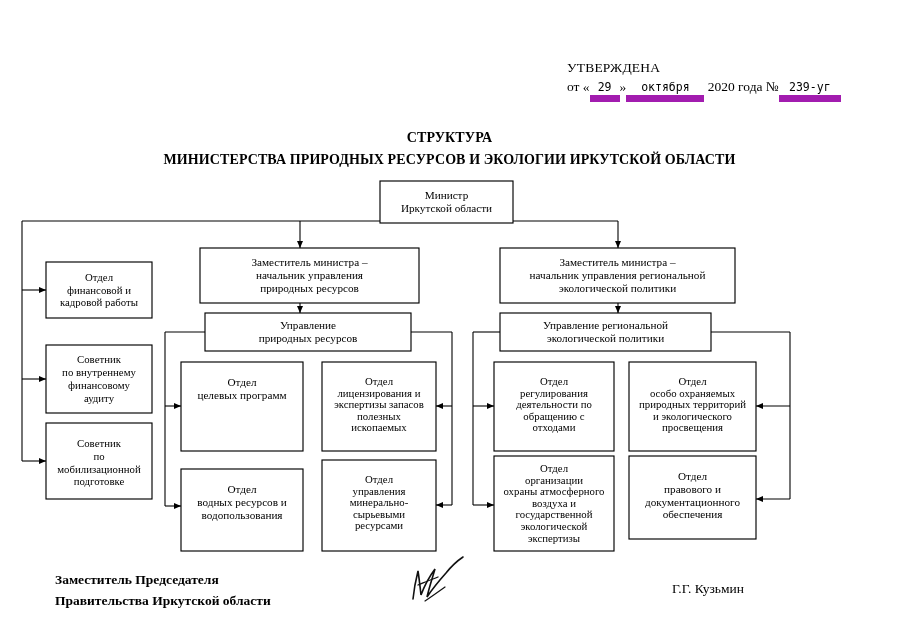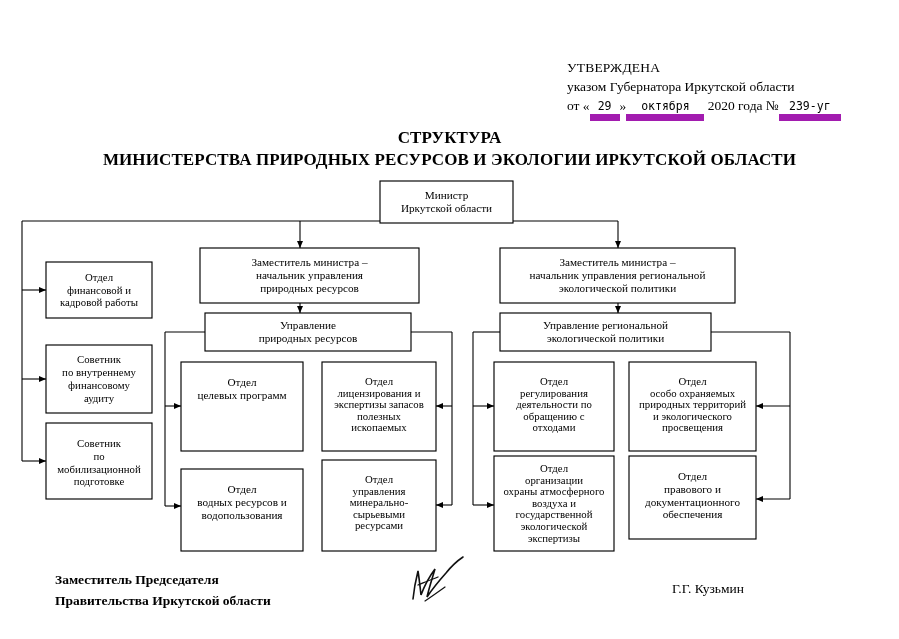--- a/index.html
+++ b/index.html
@@ -47,21 +47,21 @@
   .fill.month { min-width: 74px; }
   .fill.num { min-width: 58px; }
 
   
   .title-wrap {
     position: absolute;
     left: 0; top: 95px;
     width: 899px;
     text-align: center;
     font-weight: bold;
-    font-size: 17px;
+    font-size: 14px;
     line-height: 22px;
     letter-spacing: .1px;
   }
 
   
   #chart {
     position: absolute;
     left: 0; top: 0;
     width: 899px; height: 639px;
   }
@@ -106,21 +106,20 @@
     height: 52px;
   }
 </style>
 </head>
 <body>
 
 <div id="page">
 
   <div class="approval">
     <div class="ln1">УТВЕРЖДЕНА</div>
-    <div class="ln2">указом Губернатора Иркутской области</div>
     <div class="ln3"><span>от «</span><span class="fill day">29</span><span>»</span><span class="fill month">октября</span>
       <span>2020 года №</span><span class="fill num">239-уг</span></div>
   </div>
 
   <div class="title-wrap">
     <div>СТРУКТУРА</div>
     <div>МИНИСТЕРСТВА ПРИРОДНЫХ РЕСУРСОВ И ЭКОЛОГИИ ИРКУТСКОЙ ОБЛАСТИ</div>
   </div>
 
   <svg id="chart" viewBox="0 0 899 639">

